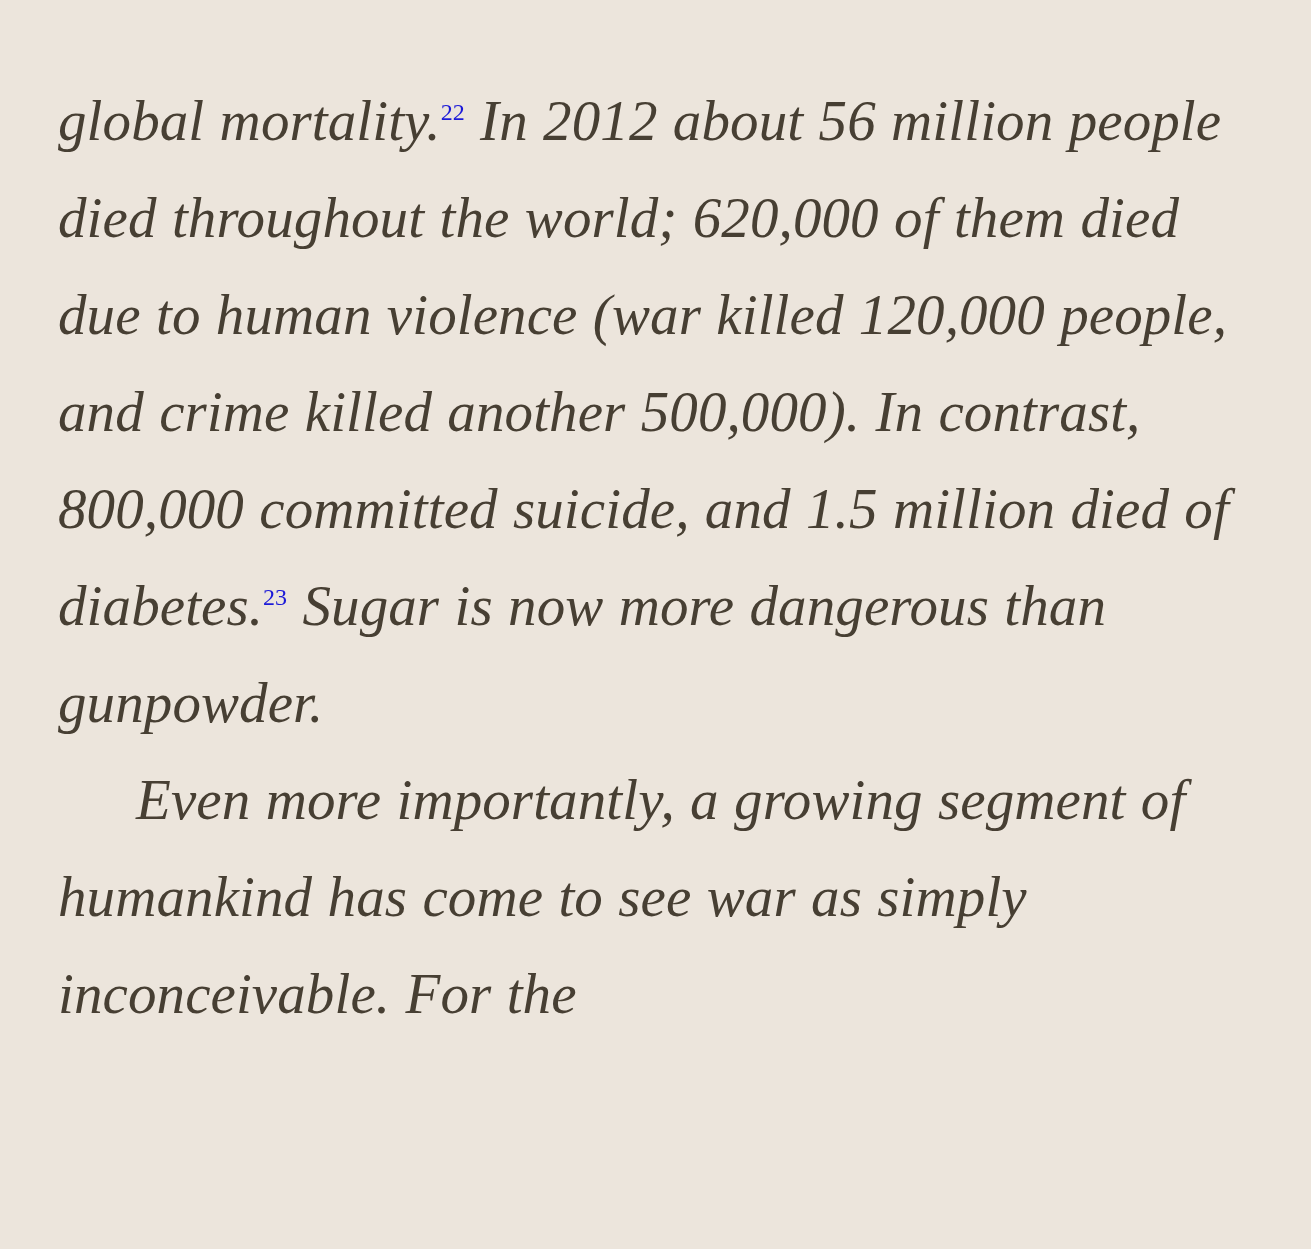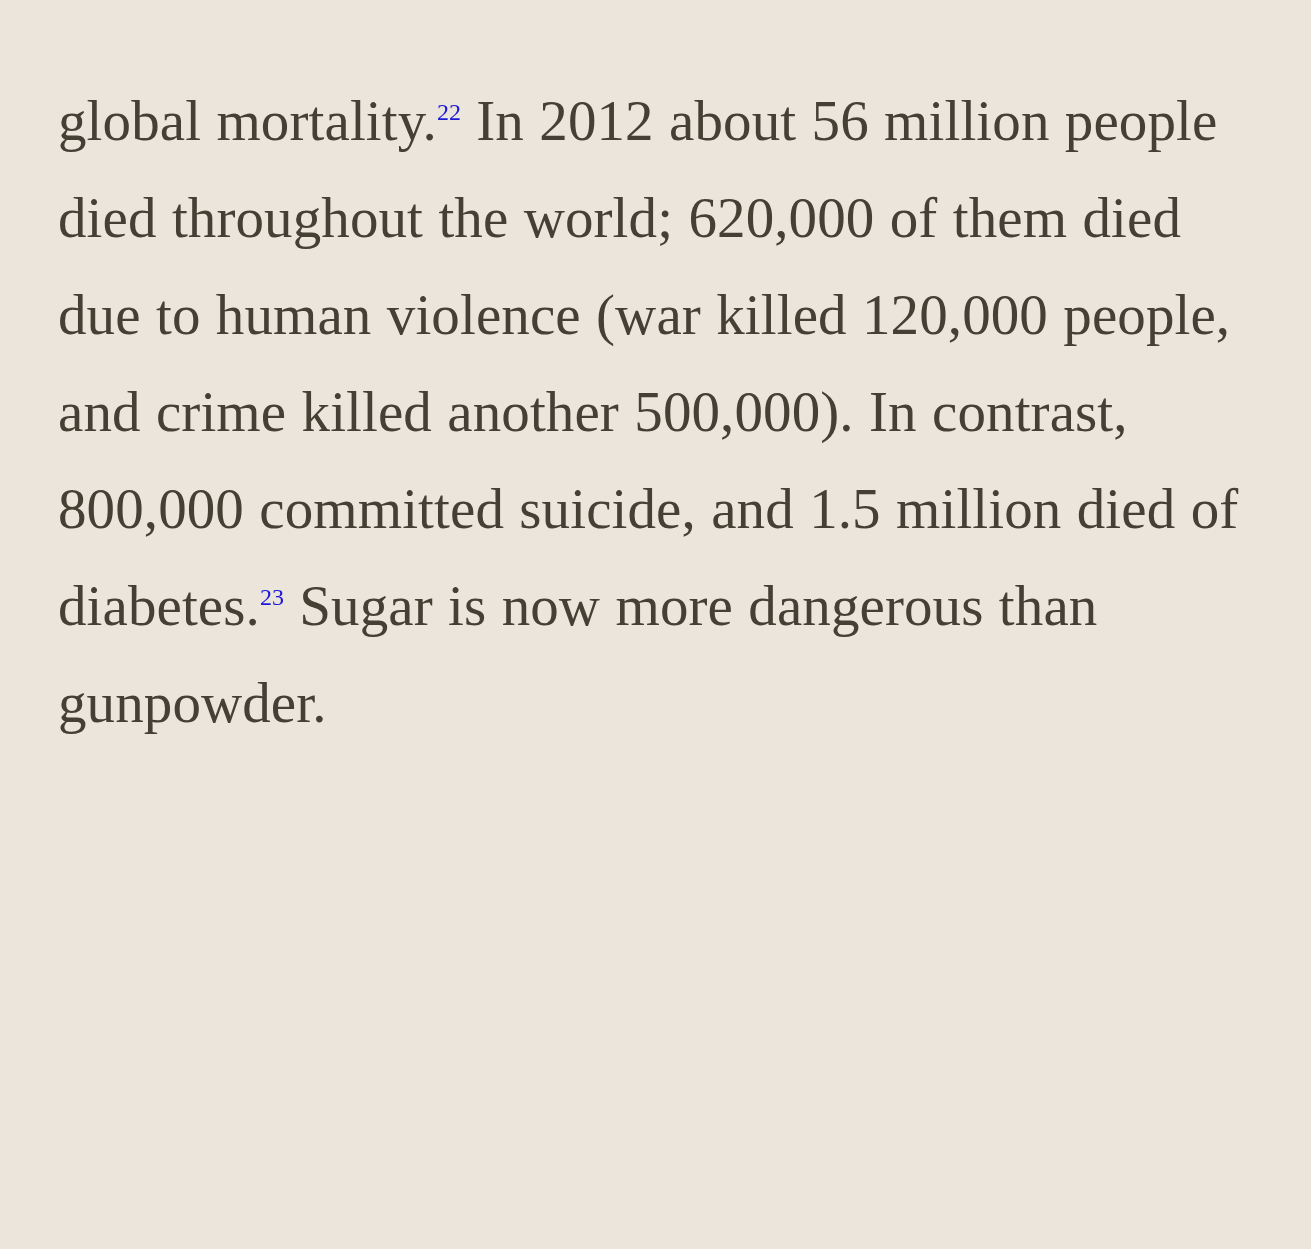--- a/index.html
+++ b/index.html
@@ -38,25 +38,27 @@
   .footnote {
     font-size: 24px;
     color: #1b19d8;
     vertical-align: super;
     line-height: 0;
     font-family: "Liberation Serif", serif;
     letter-spacing: 0;
   }
   .para span[data-name="paragraph-text"] {
     display: inline;
+    font-style: italic;
   }
 </style>
 </head>
 <body>
 
 <div class="page" data-name="book-page">
   <div class="text-block" data-name="page-body-text">
 
     <p class="para" data-name="paragraph-1"><span data-name="paragraph-text">global mortality.</span><span class="footnote" data-name="footnote-marker-22">22</span><span data-name="paragraph-text"> In 2012 about 56 million people died throughout the world; 620,000 of them died due to human violence (war killed 120,000 people, and crime killed another 500,000). In contrast, 800,000 committed suicide, and 1.5 million died of diabetes.</span><span class="footnote" data-name="footnote-marker-23">23</span><span data-name="paragraph-text"> Sugar is now more dangerous than gunpowder.</span></p>
 
+    <p class="para" data-name="paragraph-2"><span data-name="paragraph-text">Even more importantly, a growing segment of humankind has come to see war as simply inconceivable. For the</span></p>
 
   </div>
 </div>
 
 </body></html>

